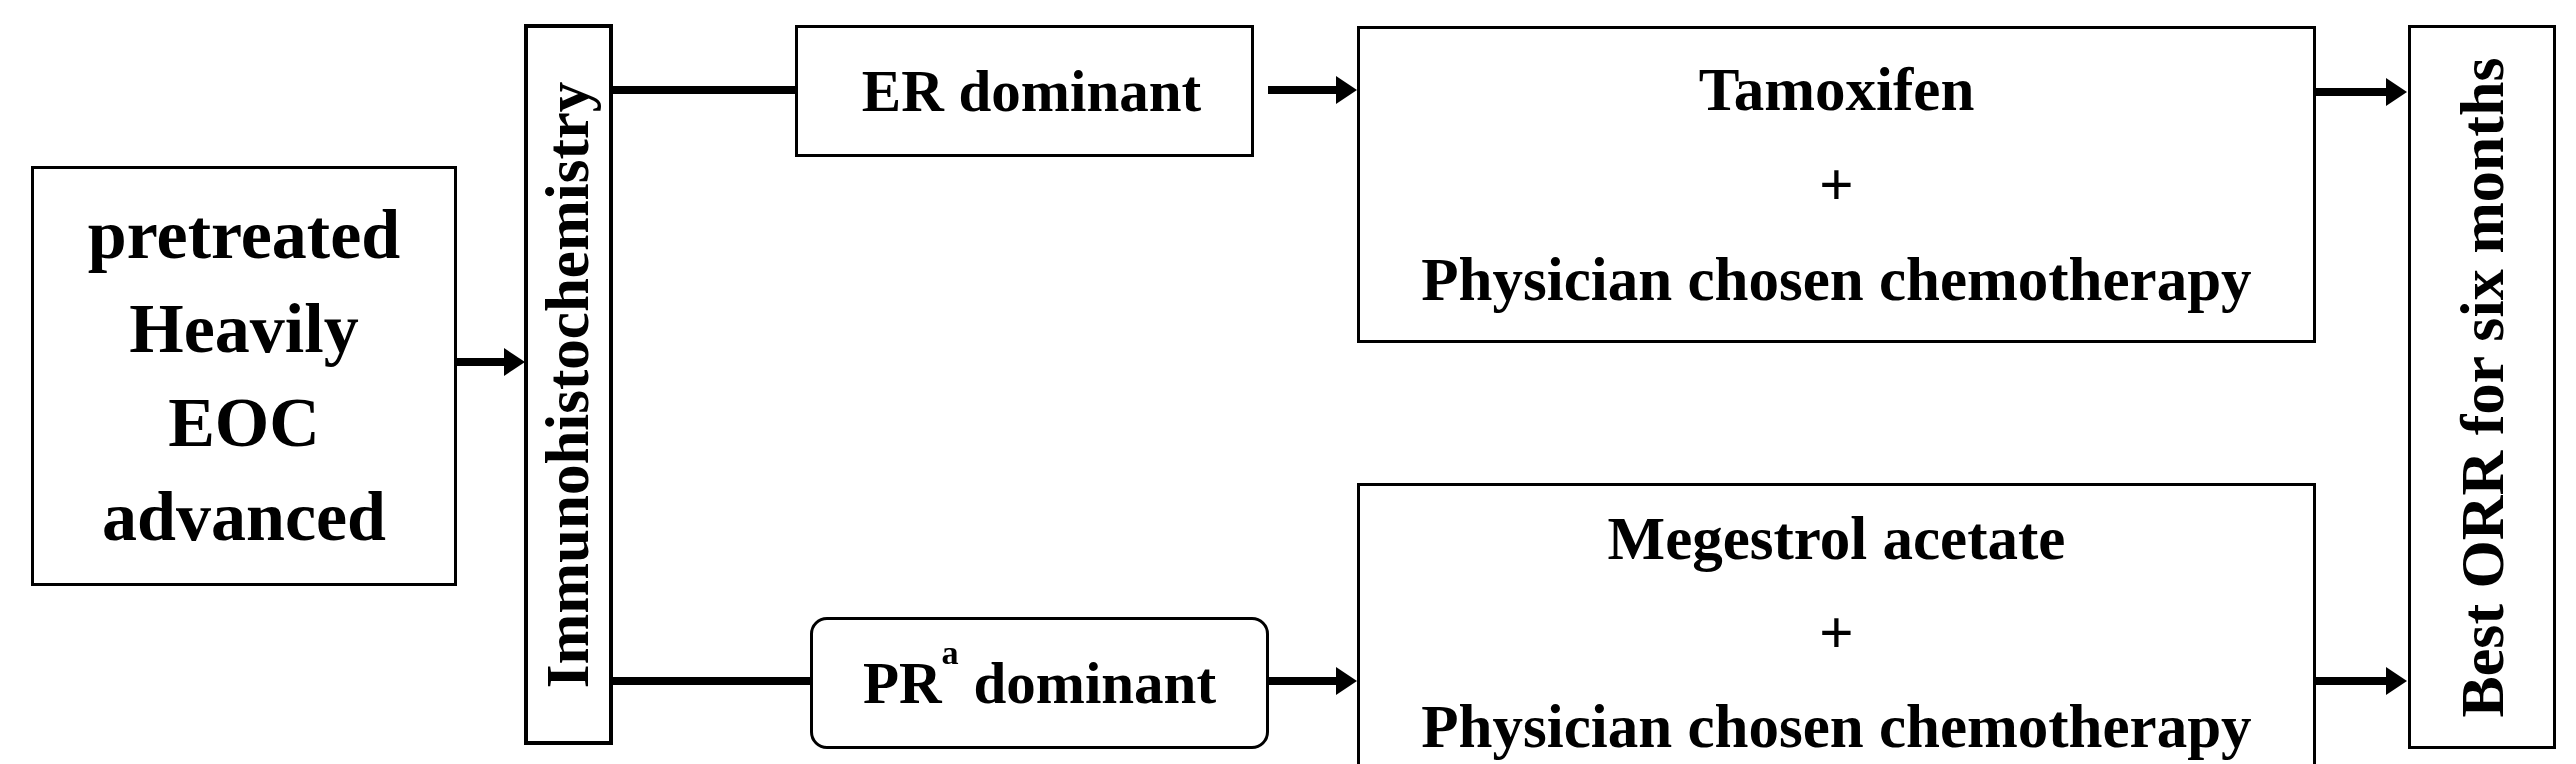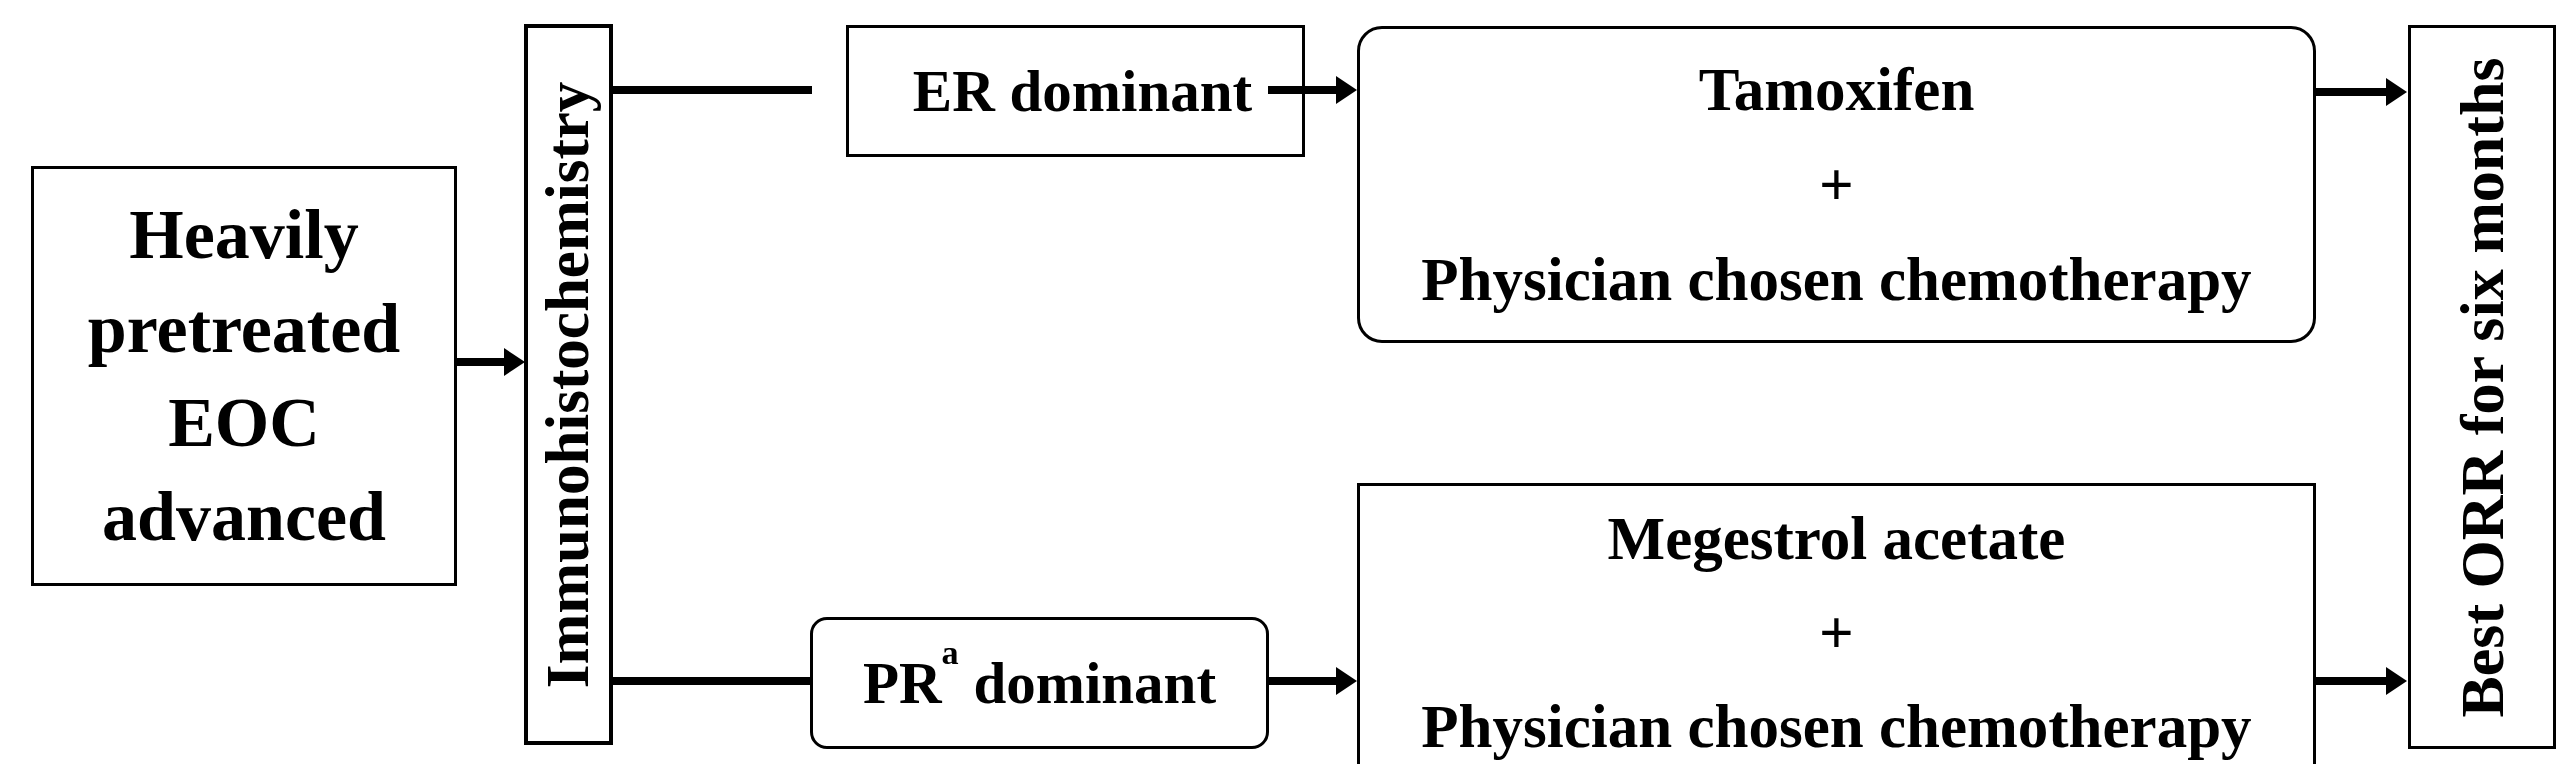--- a/index.html
+++ b/index.html
@@ -27,26 +27,26 @@
     text-align: center;
     font-weight: 700;
     overflow: visible;
   }
   .lines div { white-space: nowrap; }
 
   
   #patient { left: 31px;  top: 166px;  width: 426px;  height: 420px;  border-width: 3px;
              font-size: 70px; line-height: 94px; }
   #ihc     { left: 524px;  top: 24px;  width: 89px;  height: 721px; border-width: 4.2px; }
-  #er      { left: 846px; top: 25px;  width: 459px;  height: 132px;  border-width: 3px;
+  #er      { left: 795px; top: 25px;  width: 459px;  height: 132px;  border-width: 3px;
              font-size: 59px; padding-left: 14px; }
   #pr      { left: 810px; top: 617px; width: 459px; height: 132px;  border-width: 3px;
              font-size: 59px; border-radius: 17px; }
   #tamox   { left: 1357px; top: 26px;  width: 959px; height: 317px;  border-width: 3.6px;
-             font-size: 61px; line-height: 95px; border-radius: 25px; }
+             font-size: 61px; line-height: 95px; }
   #meg     { left: 1357px; top: 449px; width: 959px; height: 300px;  border-width: 3.6px;
              font-size: 61px; line-height: 94px; margin-top: 34px; }
   #orr     { left: 2408px; top: 25px;  width: 148px;  height: 724px; border-width: 3.6px; }
 
   
   .vlabel {
     transform: rotate(-90deg);
     white-space: nowrap;
     font-weight: 700;
   }
@@ -93,22 +93,22 @@
   #a7s { left: 2315px; top: 677px; width: 74px; }
   #a7h { left: 2386px; top: 667px; }
 </style>
 </head>
 <body>
 
 <div id="canvas">
 
   <div class="box" id="patient">
     <div class="lines">
+      <div>pretreated</div>
       <div>Heavily</div>
-      <div>pretreated</div>
       <div>EOC</div>
       <div>advanced</div>
     </div>
   </div>
 
   <div class="shaft" id="a1s"></div>
   <div class="head" id="a1h"></div>
 
   <div class="box" id="ihc">
     <span class="vlabel">Immunohistochemistry</span>

